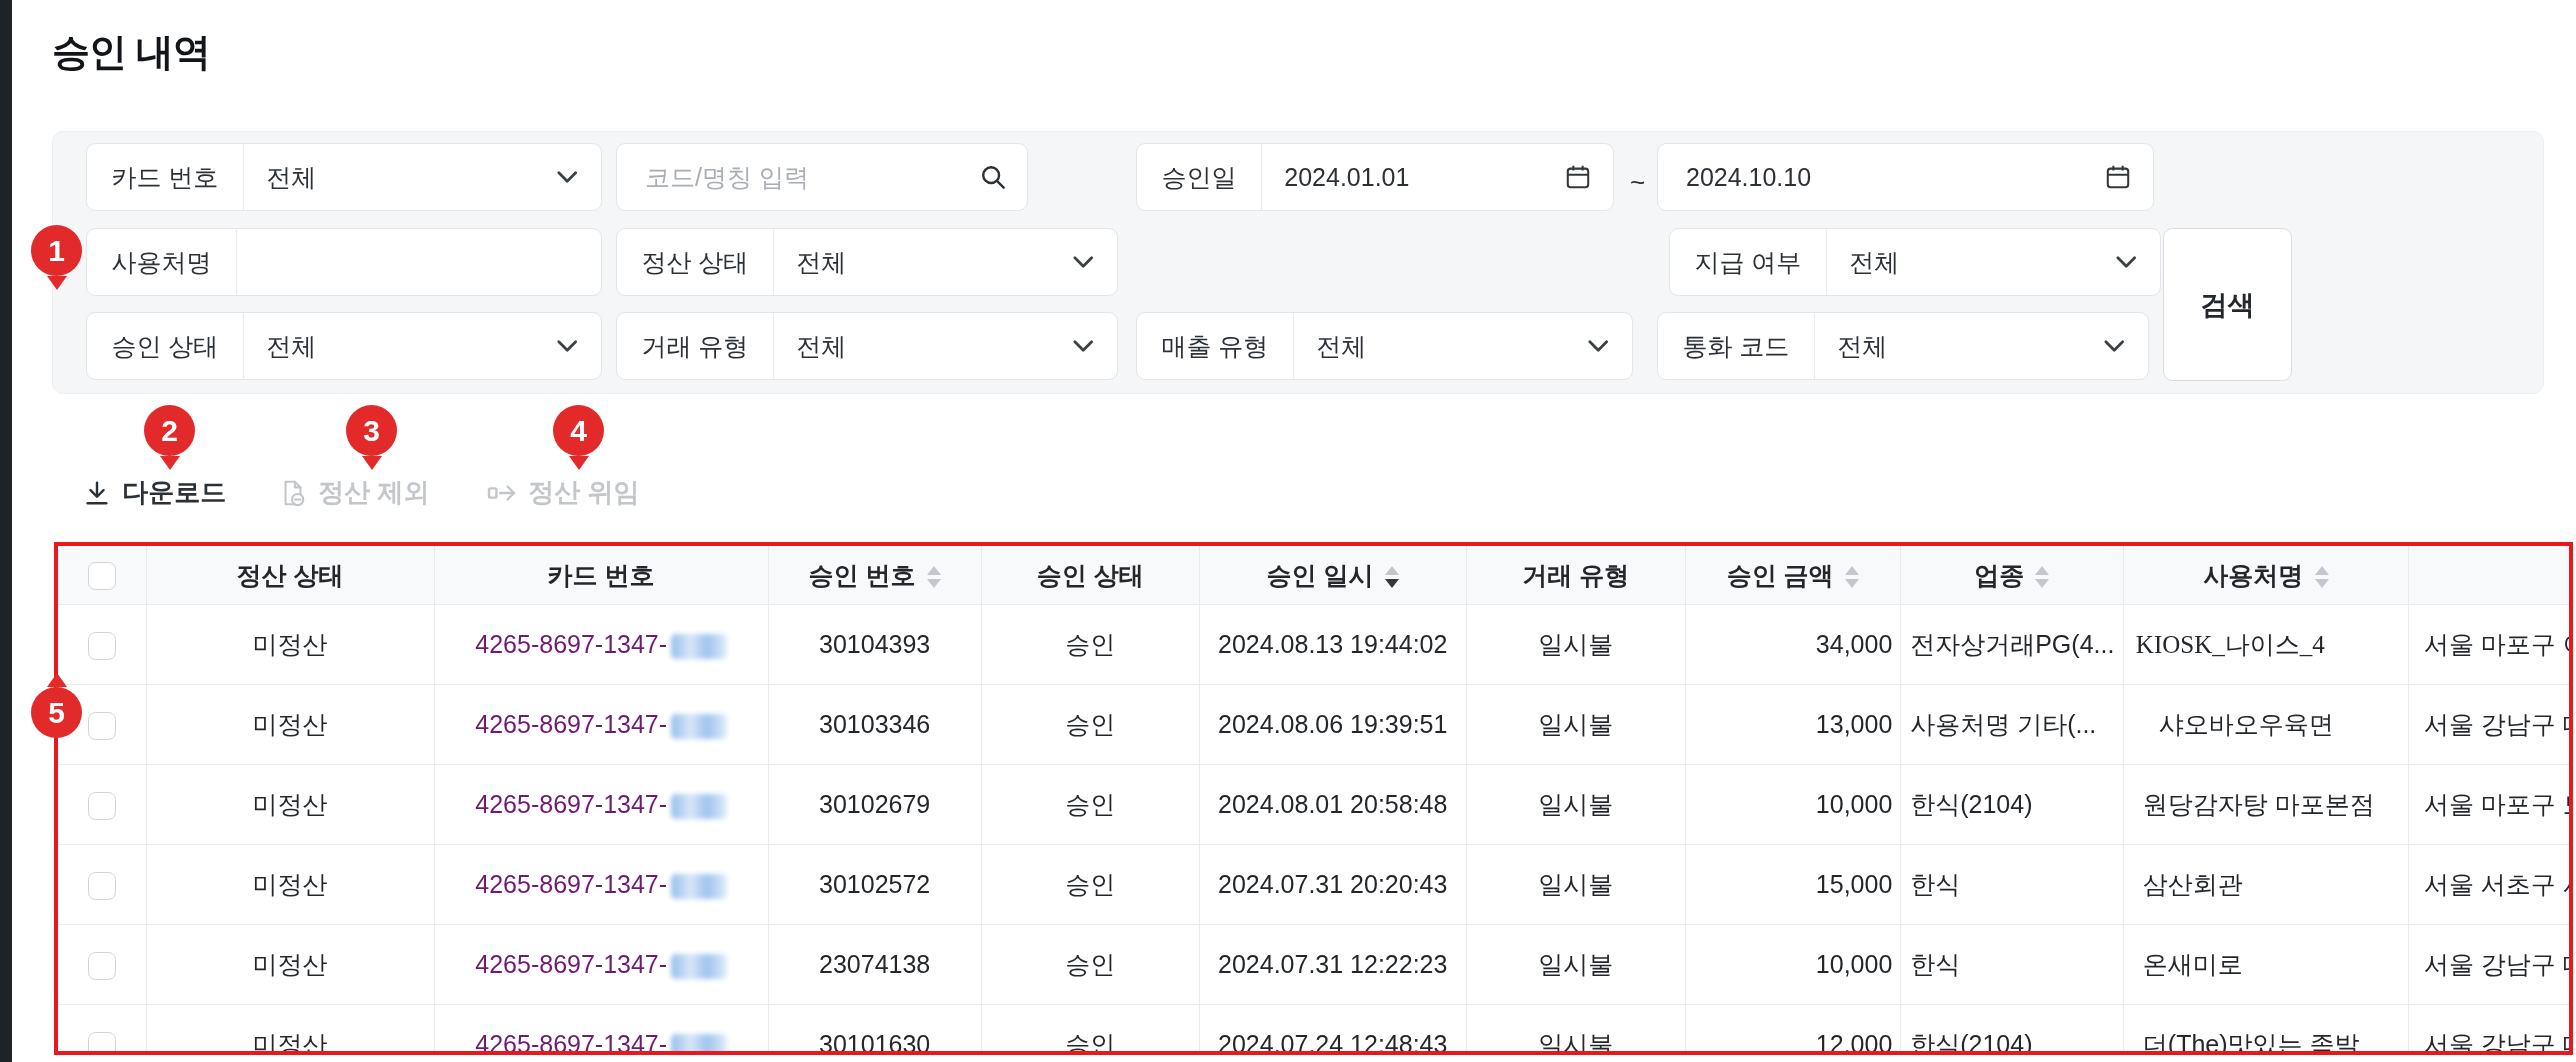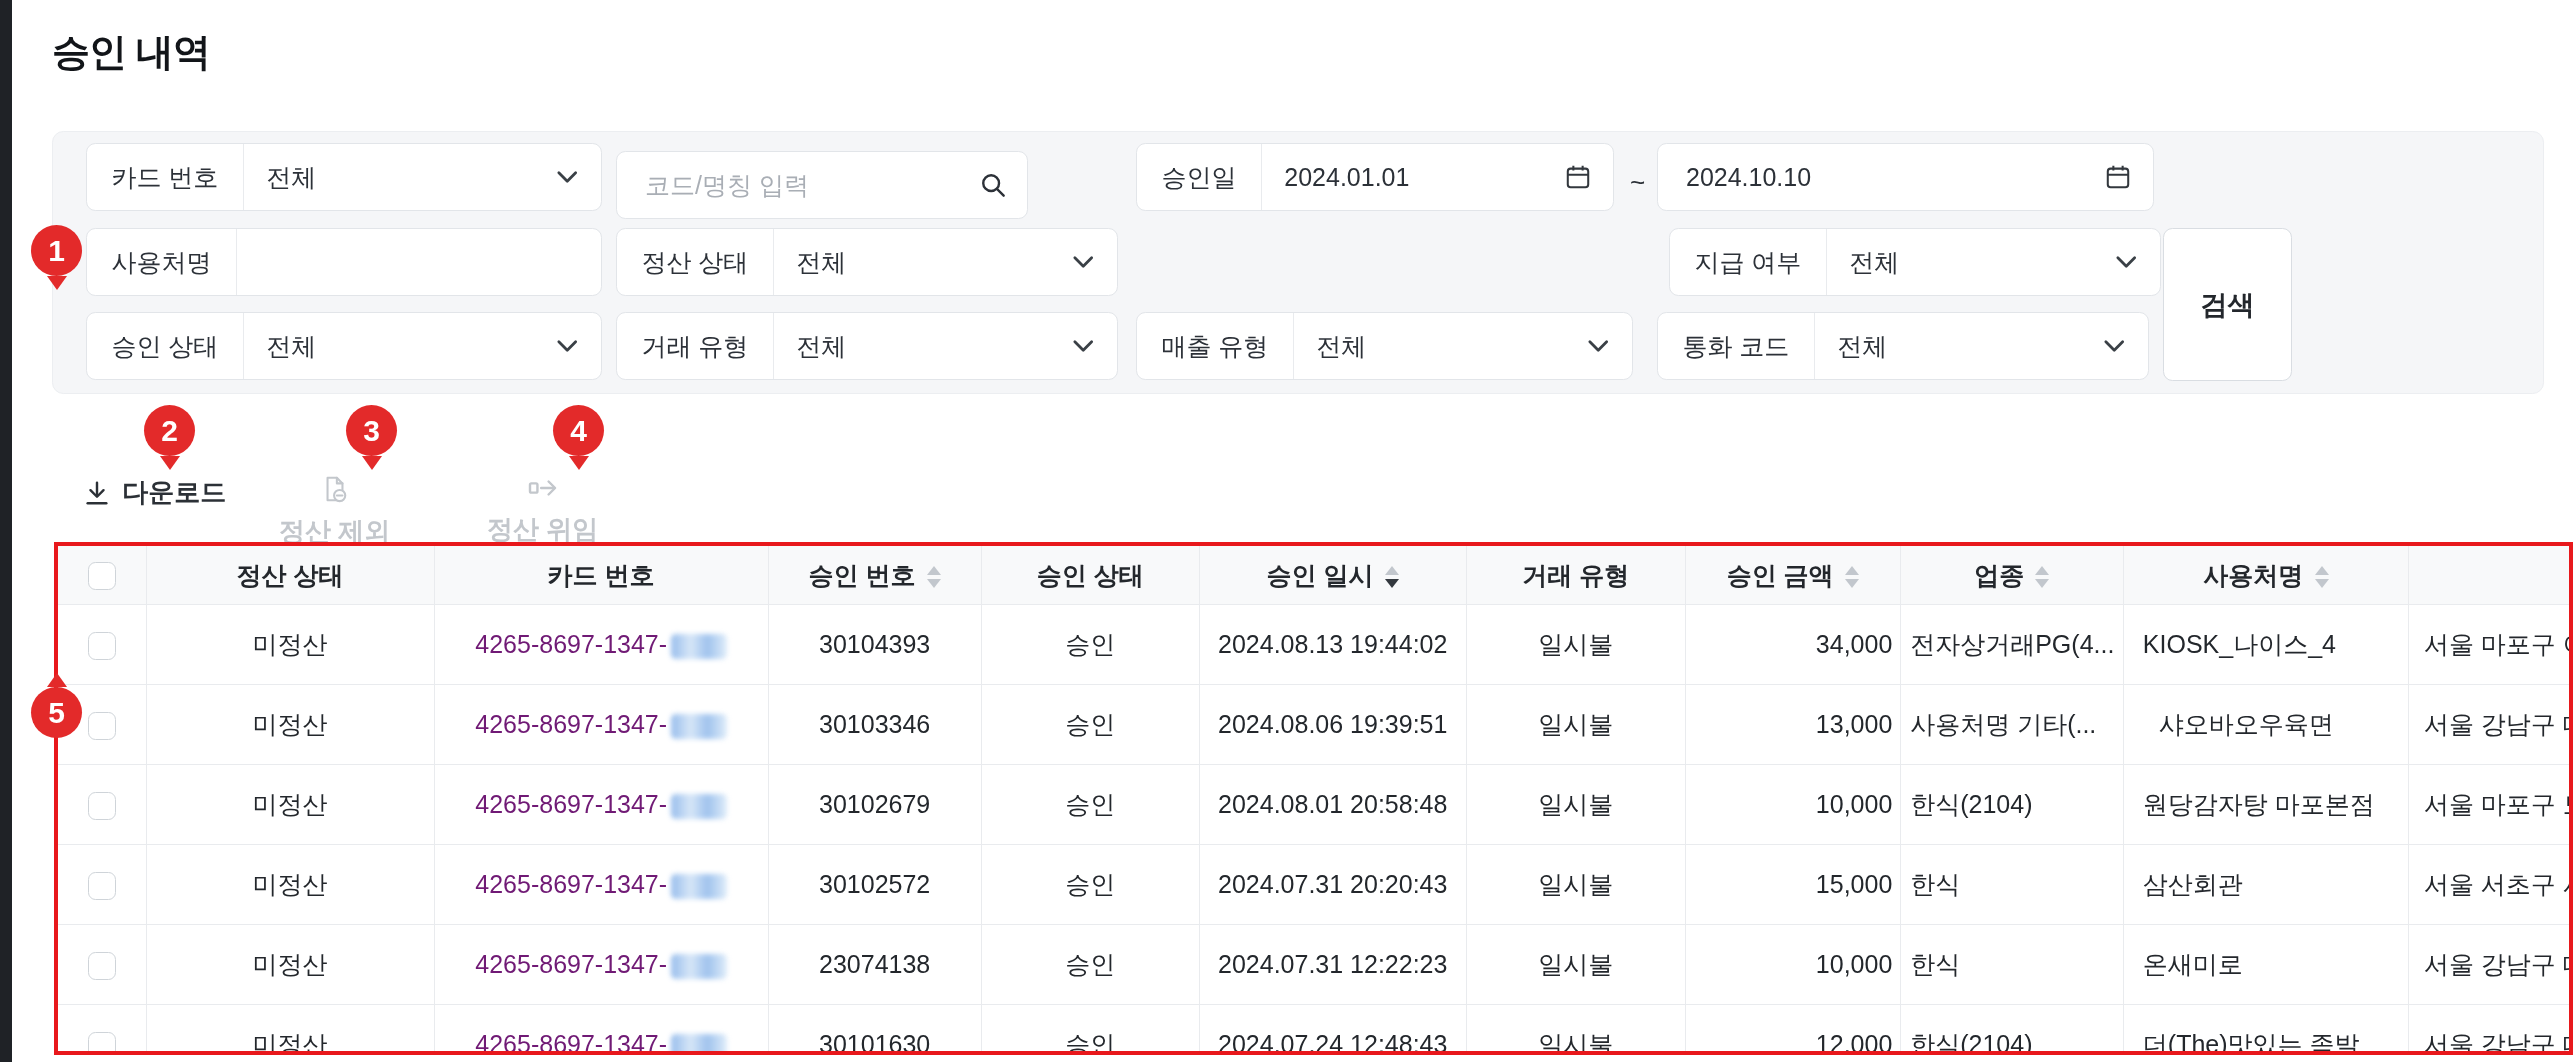--- a/index.html
+++ b/index.html
@@ -20,21 +20,21 @@
   .fvalue .val{flex:1 1 auto;white-space:nowrap;overflow:hidden;}
   .fvalue input{flex:1 1 auto;border:none;outline:none;background:transparent;font-size:25px;font-family:inherit;color:#2c3138;min-width:0;}
   .fvalue input::placeholder{color:#a9aeb5;}
   .icn{flex:0 0 auto;display:flex;align-items:center;}
   .tilde{position:absolute;font-size:26px;color:#2c3138;}
   .search-btn{position:absolute;display:flex;align-items:center;justify-content:center;background:#fff;border:0.9px solid #d9dde2;border-radius:9.4px;font-size:27px;font-weight:700;color:#23272c;cursor:pointer;box-sizing:border-box;}
 
   
   .toolbar-item{position:absolute;top:475px;display:flex;align-items:center;gap:11.3px;font-size:26px;font-weight:600;cursor:pointer;white-space:nowrap;}
   .toolbar-item.enabled{color:#2b3036;}
-  .toolbar-item.disabled{color:#c3c7cc;cursor:default;flex-direction:column;}
+  .toolbar-item.disabled{color:#c3c7cc;cursor:default;}
 
   
   .table-wrap{position:absolute;left:54px;top:542px;width:2519px;height:513px;border:4.7px solid #e8181c;box-sizing:border-box;overflow:hidden;background:#fff;}
   table.grid{border-collapse:collapse;table-layout:fixed;width:2635px;}
   .grid th,.grid td{border:0.9px solid #e9ebee;font-size:25px;padding:0;text-align:center;white-space:nowrap;overflow:hidden;}
   .grid thead th{height:58px;background:#f8f9fa;font-weight:700;color:#23272c;}
   .grid tbody td{height:79px;background:#fff;color:#23272c;}
   .grid th:first-child,.grid td:first-child{border-left:none;}
   .grid thead th{border-top:none;}
   .grid td.num{text-align:right;padding-right:7.5px;}
@@ -72,21 +72,21 @@
       <div class="fvalue">
         <span class="val">전체</span>
         <span class="icn">
             <svg width="22.5" height="14" viewBox="0 0 24 15">
               <path d="M3 3 L12 12 L21 3" stroke="#3a4046" stroke-width="3" fill="none" stroke-linecap="round" stroke-linejoin="round"></path>
             </svg>
           </span>
       </div>
     </div>
 
-    <div class="fgroup" style="left:563px;top:11.3px;width:412px;margin-top:8px;">
+    <div class="fgroup" style="left:563px;top:11.3px;width:412px;">
       <div class="fvalue" style="padding-left:26px;">
         <input type="text" placeholder="코드/명칭 입력" style="">
         <span class="icn">
             <svg width="26" height="26" viewBox="0 0 28 28" fill="none" stroke="#2c3138" stroke-width="2.6">
               <circle cx="12" cy="12" r="8.5"></circle>
               <line x1="18.5" y1="18.5" x2="25.5" y2="25.5" stroke-linecap="round"></line>
             </svg>
           </span>
       </div>
     </div>
@@ -288,21 +288,21 @@
           <tr>
       <td><span class="cb"></span></td>
       <td>미정산</td>
       <td><a class="cardlink"><span>4265-8697-1347-</span><span class="mask"></span></a></td>
       <td>30104393</td>
       <td>승인</td>
       <td>2024.08.13 19:44:02</td>
       <td>일시불</td>
       <td class="num">34,000</td>
       <td class="lft">전자상거래PG(4...</td>
-      <td class="lft" style="padding-left:19px;">KIOSK_나이스_4</td>
+      <td class="lft" style="padding-left:12px;font-family:Liberation Serif, serif;">KIOSK_나이스_4</td>
       <td class="lft" style="padding-left:15px;">서울 마포구 아현</td>
     </tr>
           <tr>
       <td><span class="cb"></span></td>
       <td>미정산</td>
       <td><a class="cardlink"><span>4265-8697-1347-</span><span class="mask"></span></a></td>
       <td>30103346</td>
       <td>승인</td>
       <td>2024.08.06 19:39:51</td>
       <td>일시불</td>

